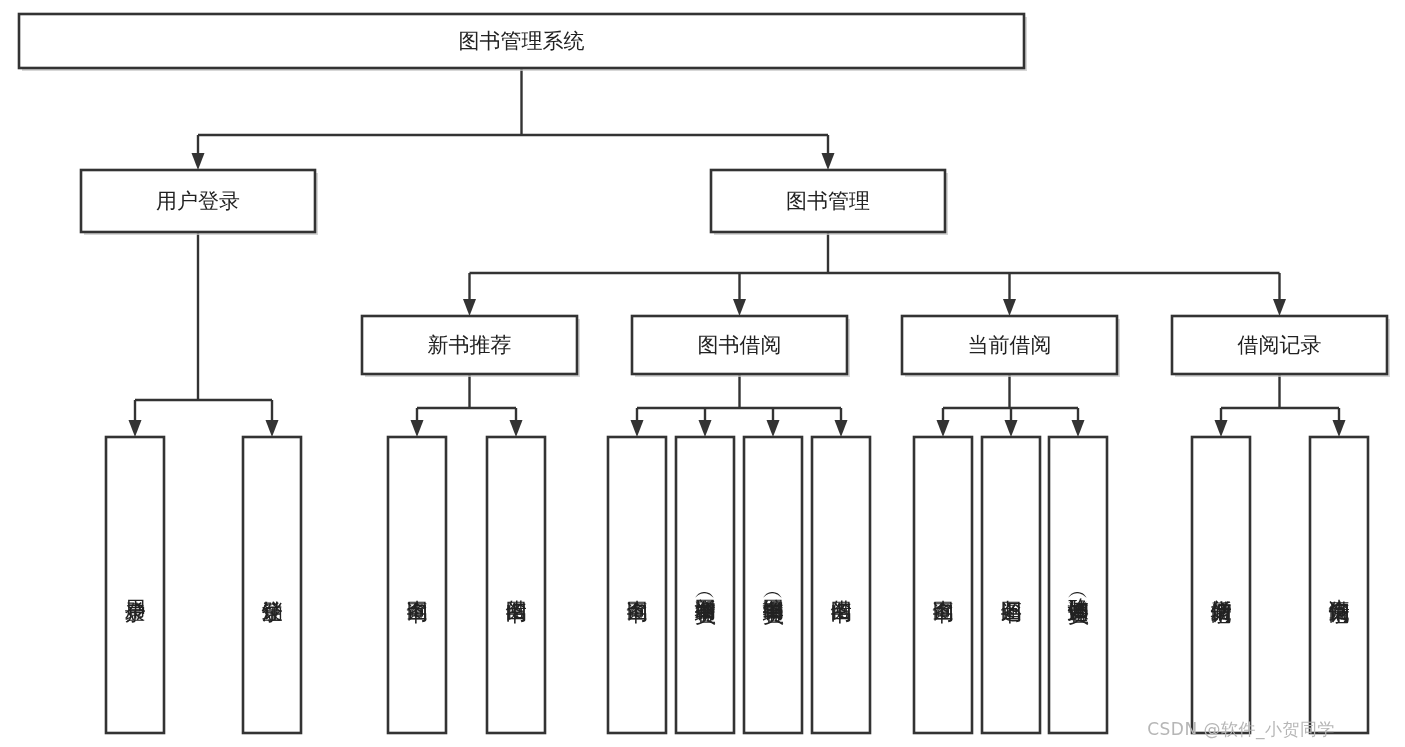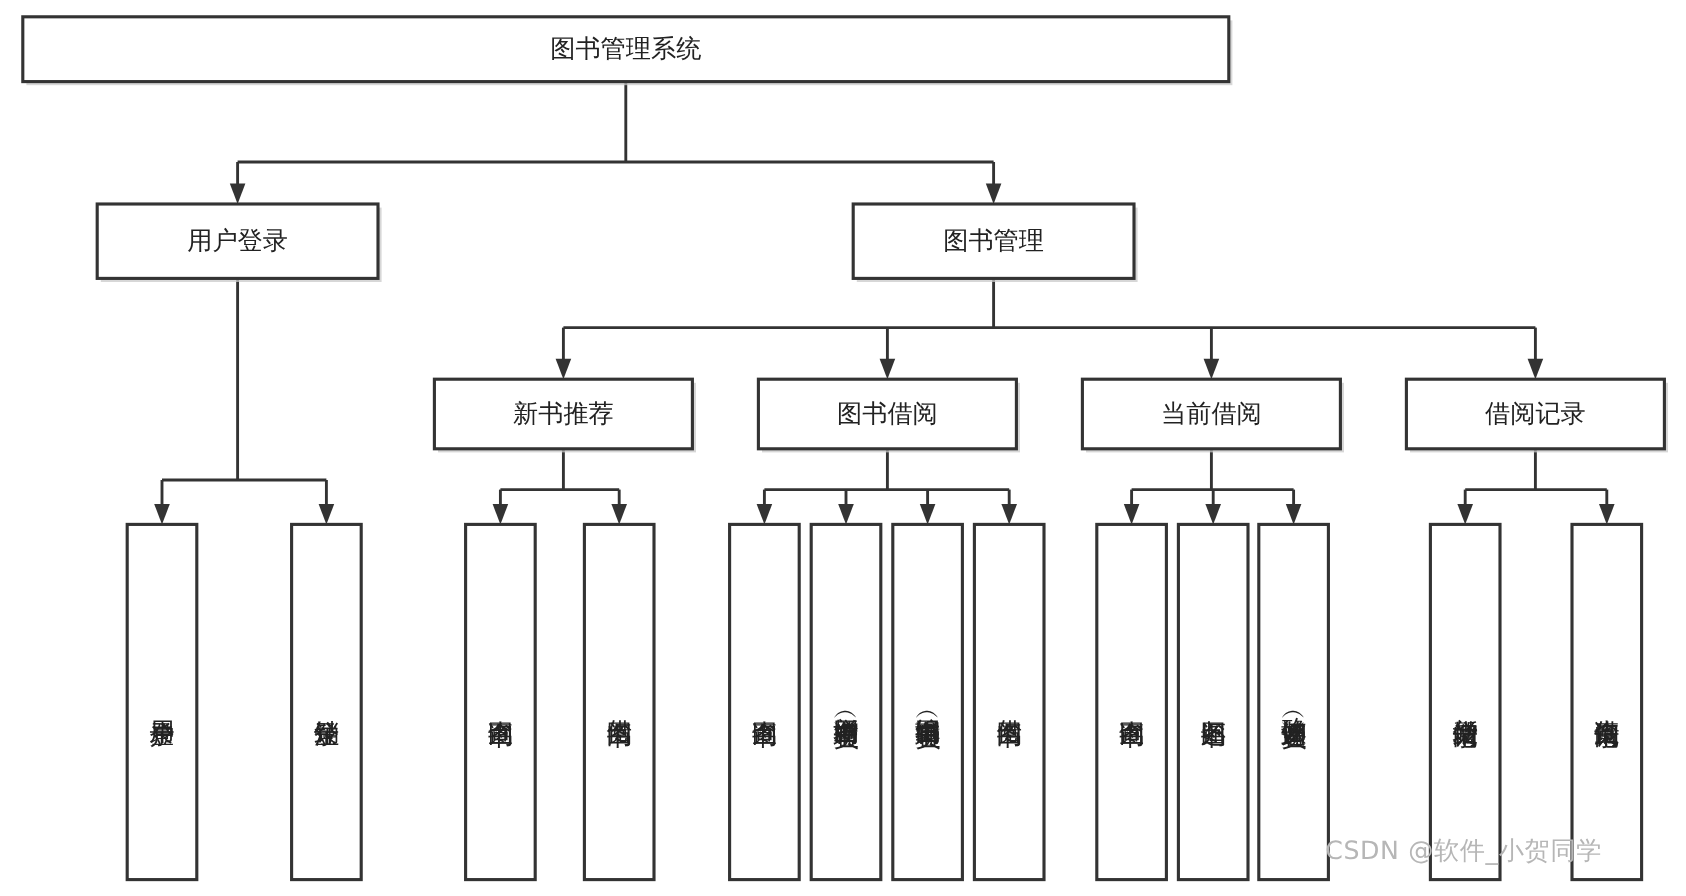--- a/index.html
+++ b/index.html
@@ -69,23 +69,23 @@
     font-size: 21px;
     line-height: 1.06;
     color: #222222;
     letter-spacing: 1px;
     white-space: nowrap;
     text-align: center;
   }
   .watermark {
     position: absolute;
     right: 8px;
-    bottom: 24px;
-    font-family: "DejaVu Sans", "Liberation Sans", sans-serif;
-    font-size: 21px;
+    bottom: 6px;
+    font-family: "DejaVu Sans", "Liberation Sans", sans-serif;
+    font-size: 17px;
     color: #b6b6b6;
     letter-spacing: 0.5px;
     white-space: nowrap;
     user-select: none;
   }
 </style>
 </head>
 <body>
 
 <div id="diagram-root">

